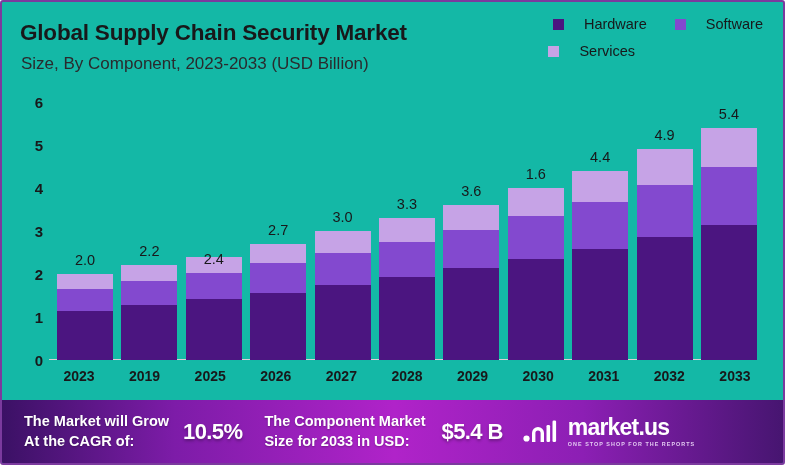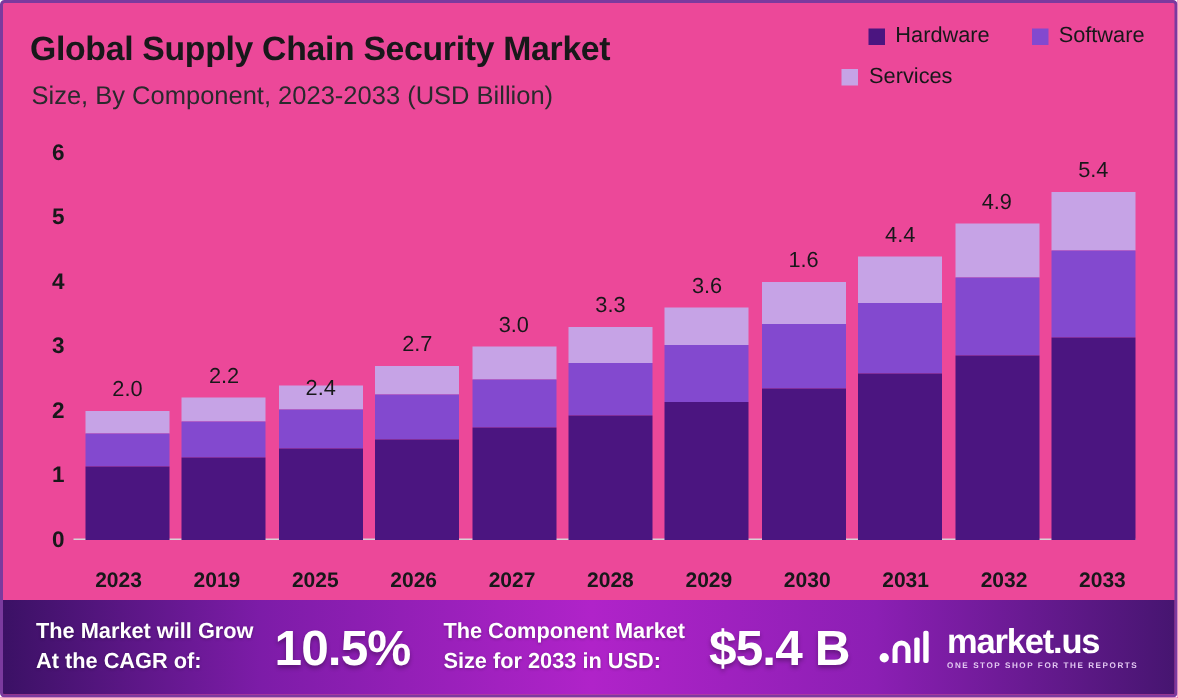--- a/index.html
+++ b/index.html
@@ -5,21 +5,21 @@
   * { margin:0; padding:0; box-sizing:border-box; }
   html,body { width:785px; height:465px; }
   body {
     font-family:"Liberation Sans", sans-serif;
     background:#ffffff;
     overflow:hidden;
   }
   #frame {
     position:relative;
     width:785px; height:465px;
-    background:#ec4899;
+    background:#14b8a6;
     border:2px solid #7b3a9e;
     border-radius:3px;
     overflow:hidden;
   }
 
   
   #header { position:absolute; left:0; top:0; width:785px; height:92px; }
   #title {
     position:absolute; left:18px; top:18px;
     font-size:22.5px; font-weight:bold; color:#18181a;
@@ -27,21 +27,21 @@
   }
   #subtitle {
     position:absolute; left:19px; top:52px;
     font-size:17px; color:#2a2a2d; white-space:nowrap;
   }
 
   
   #legend { position:absolute; right:24px; top:14px; width:268px; }
   .legend-row { display:flex; justify-content:flex-end; gap:28px; }
   .legend-row.second { margin-top:11px; padding-right:128px; }
-  .legend-item { display:flex; align-items:center; gap:7px; }
+  .legend-item { display:flex; align-items:center; gap:20px; }
   .legend-swatch { width:11px; height:11px; display:block; flex:none; }
   .legend-label { font-size:14.5px; color:#18181a; white-space:nowrap; }
 
   
   #plot { position:absolute; left:0; top:92px; width:785px; height:300px; }
   #axis-area { position:absolute; left:55px; top:8px; width:700px; height:258px; }
   .ytick {
     position:absolute; right:100%; margin-right:14px;
     font-size:15px; font-weight:bold; color:#18181a;
     transform:translateY(-50%); line-height:1;
@@ -62,40 +62,40 @@
   .seg { width:100%; display:block; }
   .seg.hardware { background:#4b1580; order:3; }
   .seg.software { background:#8349cf; order:2; }
   .seg.services { background:#c6a3e6; order:1; }
   .bar-value {
     position:absolute; left:50%; transform:translateX(-50%);
     font-size:14.5px; color:#18181a; white-space:nowrap;
   }
   #xlabels {
     position:absolute; left:55px; top:274px; width:700px;
-    display:flex; justify-content:space-between;margin-top:10px;
+    display:flex; justify-content:space-between;
   }
   .xlabel {
     width:44px; text-align:center;
     font-size:14px; font-weight:bold; color:#18181a;
   }
 
   
   #footer {
     position:absolute; left:0; bottom:0; width:785px; height:63px;
     background:linear-gradient(90deg,#3b1165 0%,#7d1ca8 22%,#b023c9 50%,#8c1fb4 74%,#45156f 100%);
     display:flex; align-items:center; padding:0 14px; gap:0;
   }
   .f-text {
     color:#ffffff; font-size:14.5px; font-weight:bold;
     line-height:1.32; white-space:nowrap;
     text-shadow:0 1px 2px rgba(0,0,0,0.28);
   }
   .f-big {
-    color:#ffffff; font-size:33px; font-weight:bold;
+    color:#ffffff; font-size:22px; font-weight:bold;
     letter-spacing:-0.6px; white-space:nowrap;
     text-shadow:0 2px 3px rgba(0,0,0,0.30);
   }
   #cagr-label { margin-left:8px; }
   #cagr-value { margin-left:14px; }
   #forecast-label { margin-left:22px; }
   #forecast-value { margin-left:16px; }
 
   #logo { margin-left:20px; display:flex; align-items:center; gap:7px; }
   #logo-mark { width:38px; height:26px; flex:none; }

